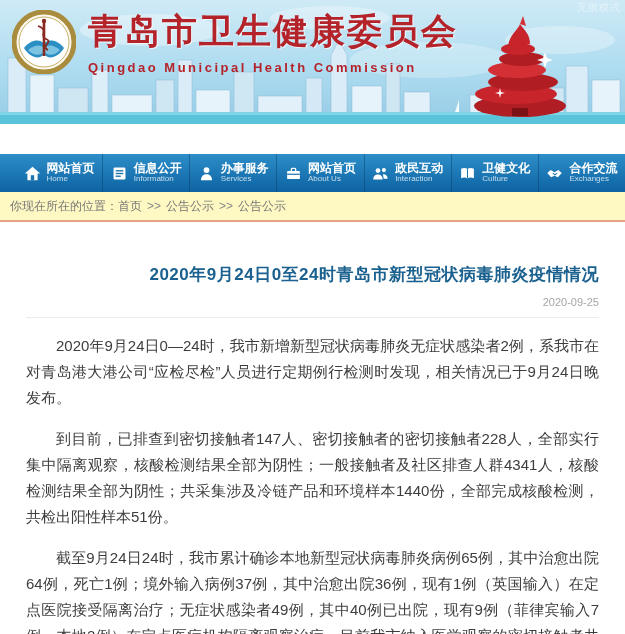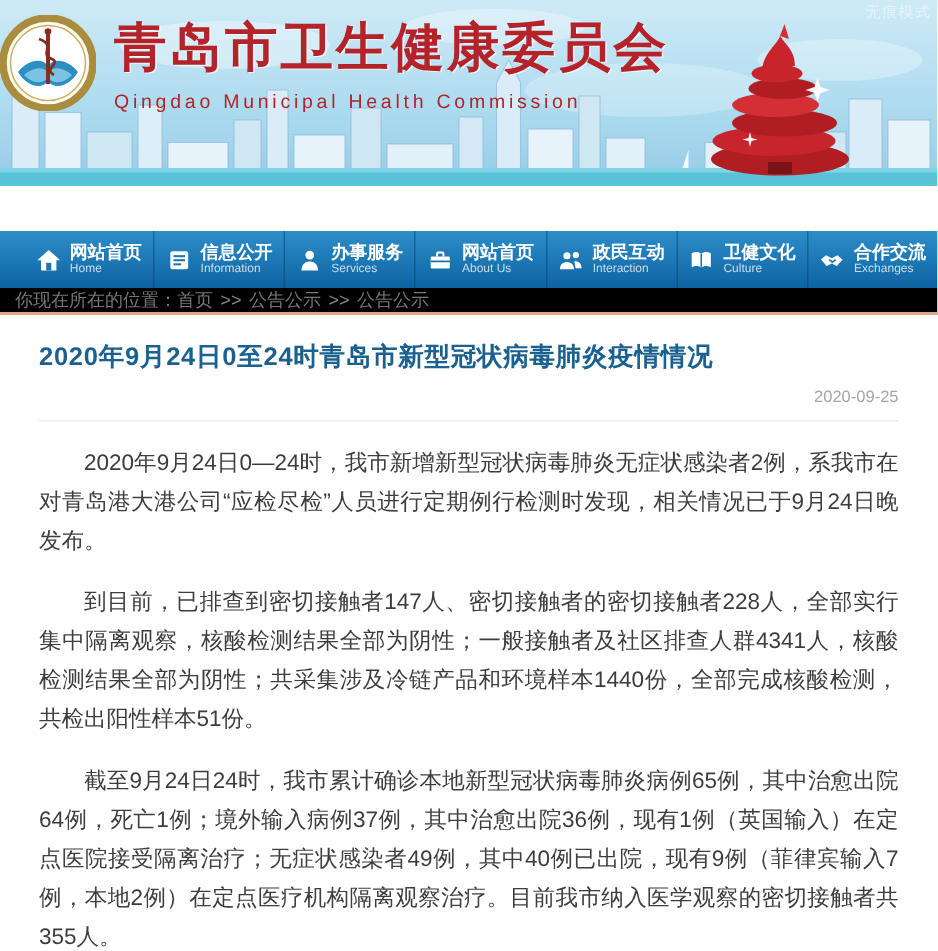--- a/index.html
+++ b/index.html
@@ -13,31 +13,31 @@
   }
   .page { width: 625px; height: 634px; display: flex; flex-direction: column; }
 
   
   .site-header { position: relative; width: 625px; height: 154px; overflow: hidden; flex: 0 0 auto; }
   .header-bg { position: absolute; inset: 0; }
   .corner-watermark {
     position: absolute; top: 1px; right: 4px;
     font-size: 10px; color: rgba(255,255,255,0.5); letter-spacing: 1px;
   }
-  .brand { position: absolute; top: 6px; left: 0; display: flex; align-items: flex-start; }
+  .brand { position: absolute; top: 6px; left: 12px; display: flex; align-items: flex-start; }
   .logo { width: 64px; height: 64px; margin-top: 4px; }
   .titles { margin-left: 12px; }
   .org-cn {
     font-size: 35px; font-weight: bold; color: #b5232a;
     letter-spacing: 2px; line-height: 52px;
     text-shadow: 1px 1px 0 rgba(255,255,255,0.7);
     font-family: "Liberation Serif", "DejaVu Serif", serif;
   }
   .org-en {
-    font-size: 13px; font-weight: normal; color: #b5232a;
+    font-size: 13px; font-weight: bold; color: #b5232a;
     letter-spacing: 2.5px; margin-top: 2px;
   }
 
   
   .main-nav {
     flex: 0 0 auto;
     height: 38px; width: 625px;
     background: linear-gradient(#2d8ec8, #0d63a3);
     display: flex; align-items: stretch;
   }
@@ -48,33 +48,34 @@
   }
   .nav-item:first-child { border-left: none; margin-left: 16px; }
   .nav-icon { width: 17px; height: 17px; flex: 0 0 auto; }
   .nav-texts { display: flex; flex-direction: column; line-height: 1.1; }
   .nav-cn { font-size: 12px; font-weight: bold; color: #fff; white-space: nowrap; }
   .nav-en { font-size: 8px; color: rgba(255,255,255,0.75); white-space: nowrap; }
 
   
   .breadcrumb {
     flex: 0 0 auto;
-    height: 18px; width: 625px; background: #000000;
+    height: 30px; width: 625px; background: #fef9c3;
     border-bottom: 2px solid #e5a384;
     display: flex; align-items: center;
     padding-left: 10px; font-size: 12px; color: #777;
   }
   .breadcrumb a { color: #777; text-decoration: none; cursor: pointer; }
   .crumb-sep { margin: 0 5px; color: #888; }
 
   
   .article { flex: 1 1 auto; background: #fff; padding: 16px 26px 0 26px; position: relative; }
   .article-title {
-    text-align: left; font-size: 17px; font-weight: bold; color: #1b618f;
+    text-align: right; font-size: 17px; font-weight: bold; color: #1b618f;
     letter-spacing: 0.5px;
+    margin-top: 25px;
   }
   .article-date { text-align: right; font-size: 11px; color: #a6a6a6; margin-top: 10px; }
   .title-divider { border: none; border-top: 1px solid #ececec; margin-top: 9px; }
   .article-body p {
     font-size: 15px; line-height: 26px; color: #3d3d3d;
     text-align: justify; text-indent: 2em; margin-top: 15px;
   }
 </style>
 </head>
 <body>

